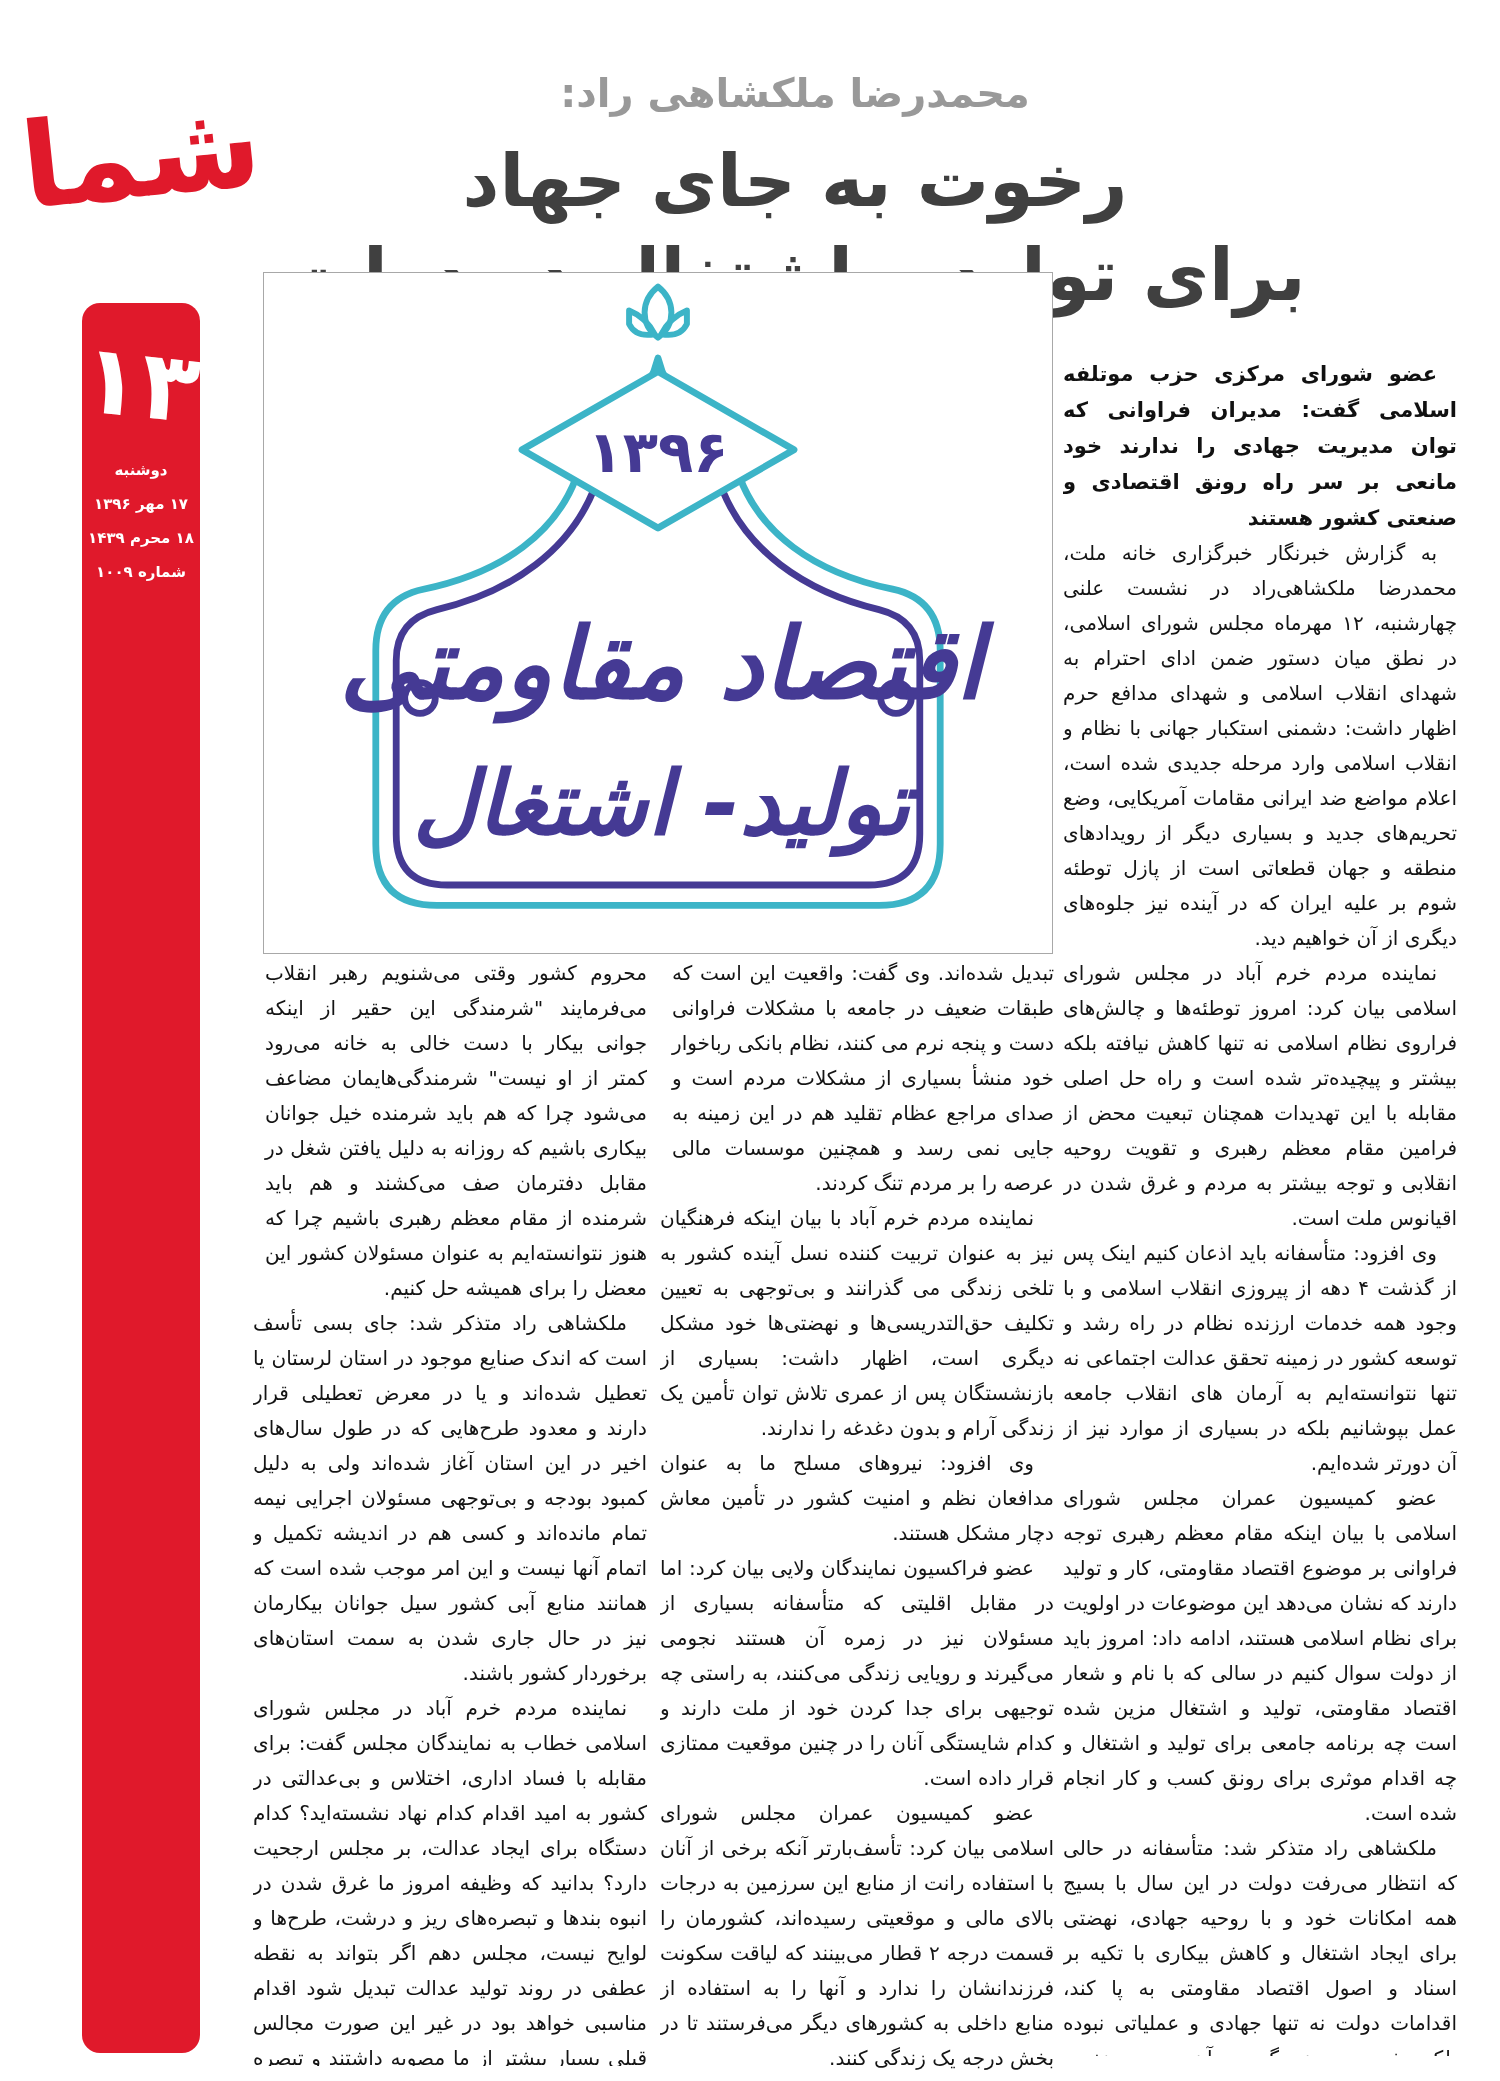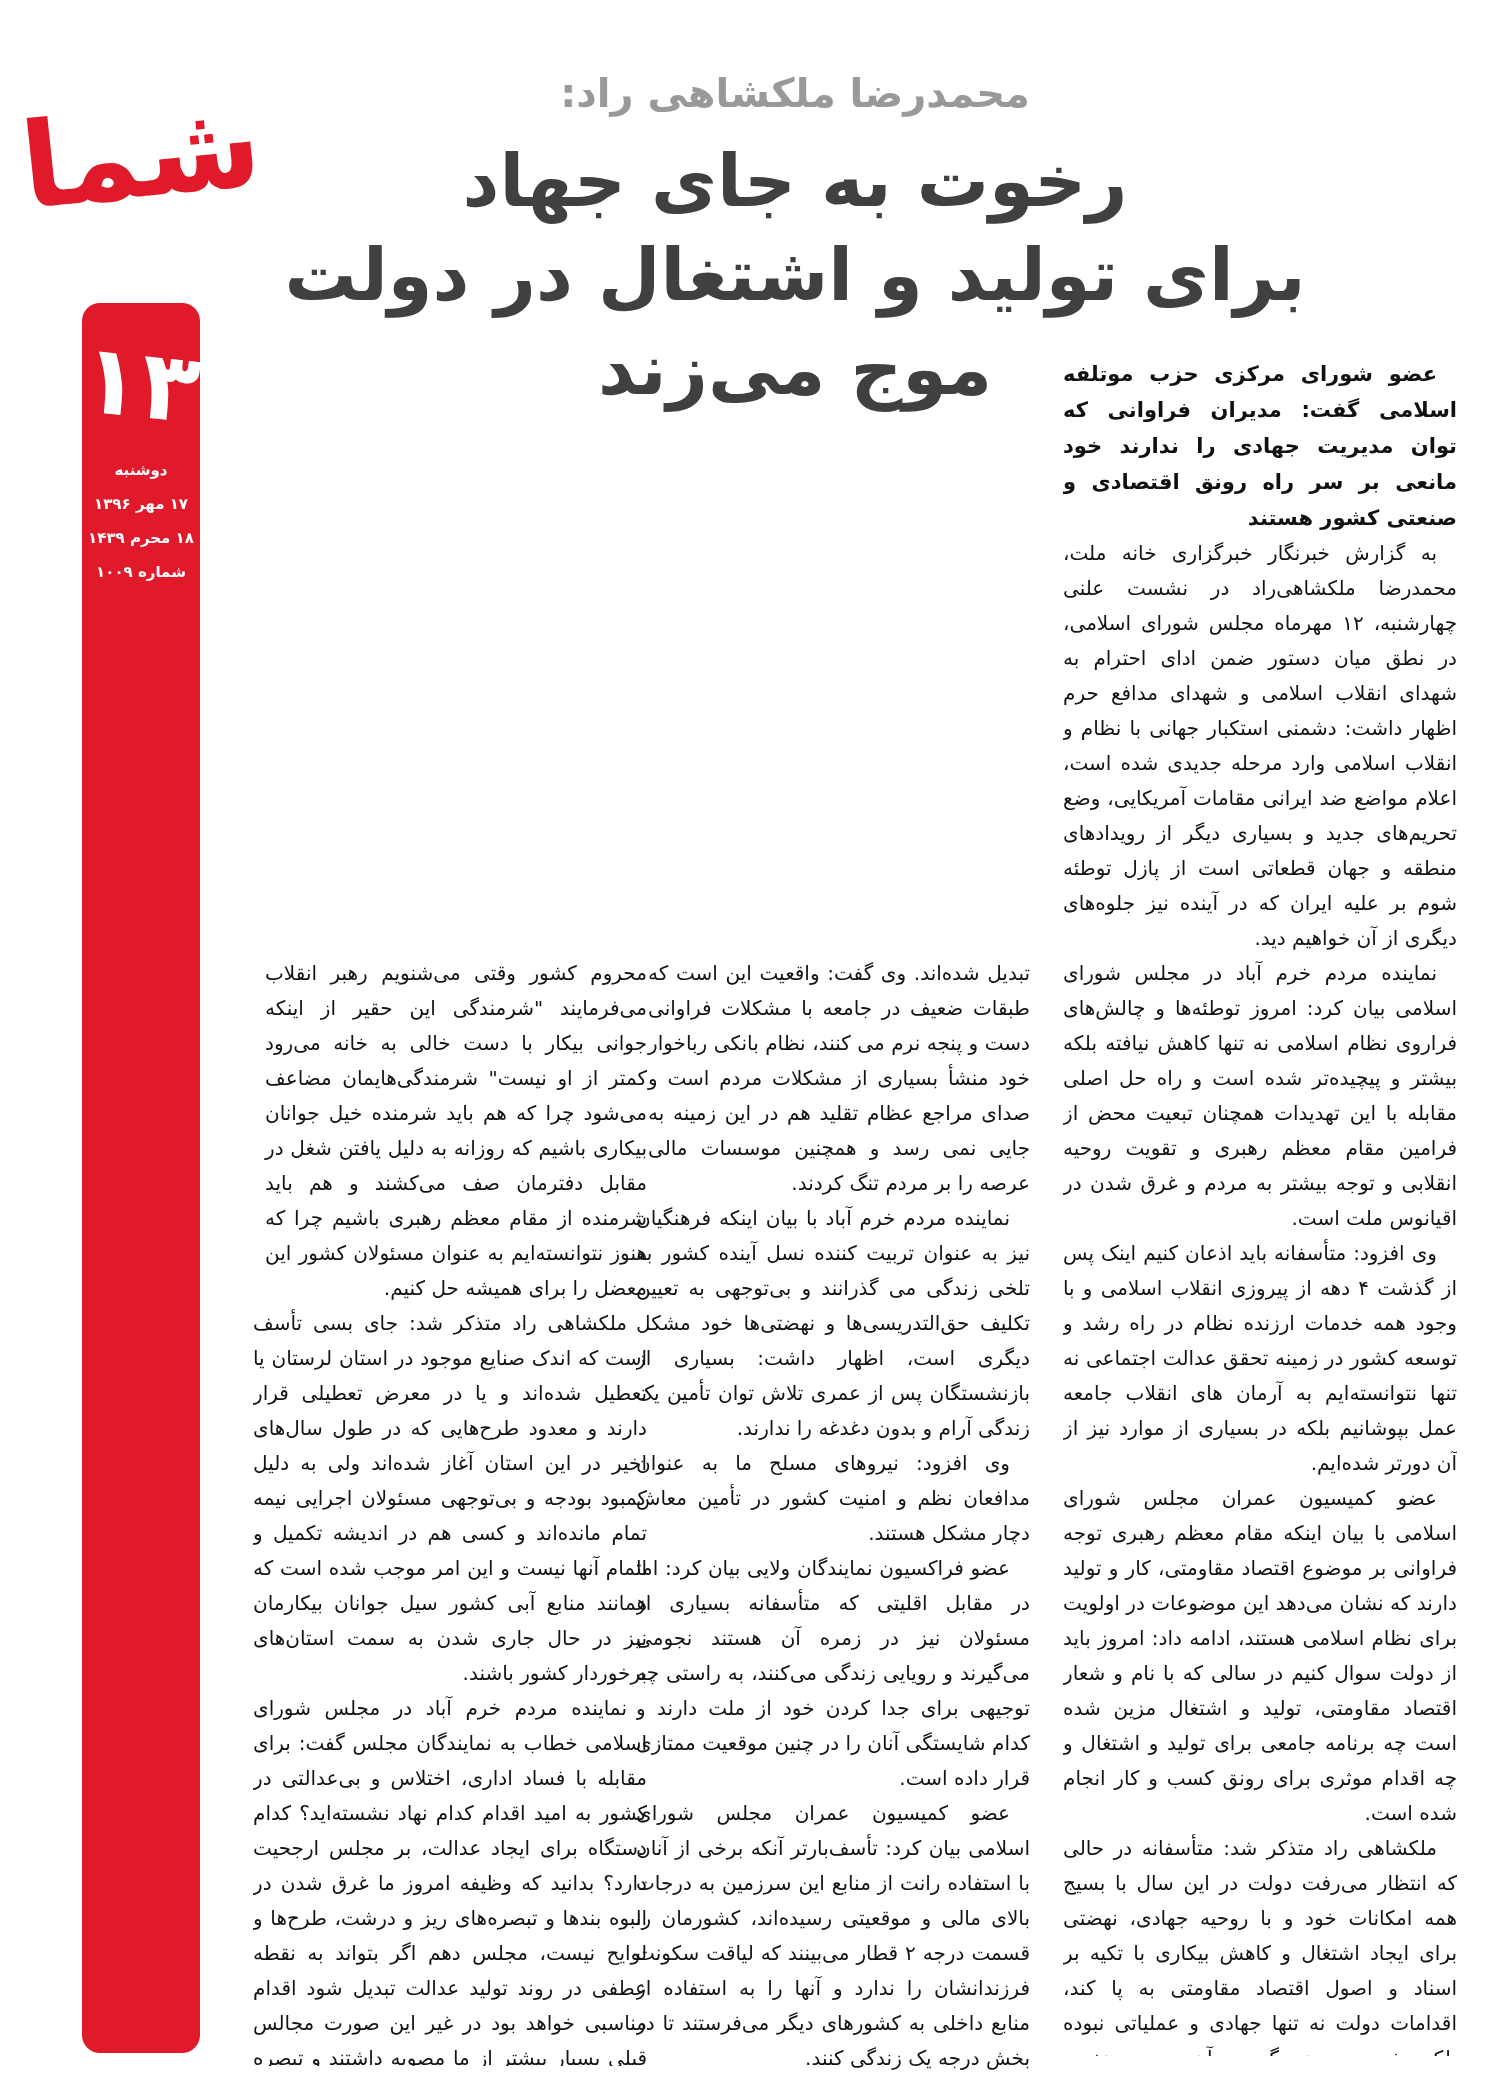--- a/index.html
+++ b/index.html
@@ -63,21 +63,21 @@
     font-size:20px;line-height:35px;text-align:justify;color:#141414;
     overflow:hidden;
   }
   .col p{margin:0;text-indent:20px;}
   .col.cont p:first-child{text-indent:0;margin-left:12px;}
   .lead{
     font-weight:bold;font-size:21px;line-height:36px;
     margin:0 0 2px 0;text-indent:20px;text-align:justify;color:#111111;
   }
   .col-right{left:1063px;top:356px;height:1700px;}
-  .col-middle{left:636px;top:956px;height:1125px;}
+  .col-middle{left:660px;top:956px;height:1125px;}
   .col-left{left:253px;top:956px;height:1110px;}
 </style>
 </head>
 <body>
 
 <div class="page">
 
   <div class="nameplate">
     <span>شما</span>
   </div>
@@ -89,20 +89,49 @@
     <div class="side-line">۱۸ محرم ۱۴۳۹</div>
     <div class="side-line">شماره ۱۰۰۹</div>
   </div>
 
   <div class="header">
     <p class="kicker">محمدرضا ملکشاهی راد:</p>
     <h1 class="headline">رخوت به جای جهاد</h1>
     <h1 class="headline">برای تولید و اشتغال در دولت موج می‌زند</h1>
   </div>
 
+  <div class="emblem-box">
+    <svg viewBox="0 0 420 400" preserveAspectRatio="xMidYMid meet">
+
+      <path d="M 80 372 Q 44 372 44 336 L 44 222 Q 44 192 72 186
+               C 120 176 150 152 162 120 C 170 98 186 86 196 76
+               Q 206 66 210 50 Q 214 66 224 76 C 234 86 250 98 258 120
+               C 270 152 300 176 348 186 Q 376 192 376 222 L 376 336
+               Q 376 372 340 372 Z" fill="none" stroke="#3cb4c7" stroke-width="4" stroke-linejoin="round"></path>
+
+      <path d="M 86 360 Q 56 360 56 330 L 56 228 Q 56 204 80 198
+               C 126 187 158 162 172 128 C 180 108 192 96 202 86
+               Q 208 80 210 70 Q 212 80 218 86 C 228 96 240 108 248 128
+               C 262 162 294 187 340 198 Q 364 204 364 228 L 364 330
+               Q 364 360 334 360 Z" fill="none" stroke="#453a94" stroke-width="4" stroke-linejoin="round"></path>
+
+      <path d="M 210 8 C 200 16 199 30 210 38 C 221 30 220 16 210 8 Z
+               M 193 22 Q 203 26 208 36 Q 197 38 193 30 Z
+               M 227 22 Q 217 26 212 36 Q 223 38 227 30 Z" fill="#ffffff" stroke="#3cb4c7" stroke-width="3.5" stroke-linejoin="round"></path>
+
+      <path d="M 210 58 L 290 104 L 210 150 L 130 104 Z" fill="#ffffff" stroke="#3cb4c7" stroke-width="4" stroke-linejoin="round"></path>
+      <text x="210" y="117" text-anchor="middle" class="emblem-year">۱۳۹۶</text>
+
+      <circle cx="70" cy="250" r="9" fill="#ffffff" stroke="#453a94" stroke-width="4"></circle>
+      <circle cx="350" cy="250" r="9" fill="#ffffff" stroke="#453a94" stroke-width="4"></circle>
+
+      <text x="212" y="250" text-anchor="middle" class="emblem-word1">اقتصاد مقاومتی</text>
+      <text x="212" y="330" text-anchor="middle" class="emblem-word2">تولید- اشتغال</text>
+    </svg>
+  </div>
 
   <div class="col col-right">
     <p class="lead">عضو شورای مرکزی حزب موتلفه اسلامی گفت: مدیران فراوانی که توان مدیریت جهادی را ندارند خود مانعی بر سر راه رونق اقتصادی و صنعتی کشور هستند</p>
     <div>
         <p>به گزارش خبرنگار خبرگزاری خانه ملت، محمدرضا ملکشاهی‌راد در نشست علنی چهارشنبه، ۱۲ مهرماه مجلس شورای اسلامی، در نطق میان دستور ضمن ادای احترام به شهدای انقلاب اسلامی و شهدای مدافع حرم اظهار داشت: دشمنی استکبار جهانی با نظام و انقلاب اسلامی وارد مرحله جدیدی شده است، اعلام مواضع ضد ایرانی مقامات آمریکایی، وضع تحریم‌های جدید و بسیاری دیگر از رویدادهای منطقه و جهان قطعاتی است از پازل توطئه شوم بر علیه ایران که در آینده نیز جلوه‌های دیگری از آن خواهیم دید.</p>
         <p>نماینده مردم خرم آباد در مجلس شورای اسلامی بیان کرد: امروز توطئه‌ها و چالش‌های فراروی نظام اسلامی نه تنها کاهش نیافته بلکه بیشتر و پیچیده‌تر شده است و راه حل اصلی مقابله با این تهدیدات همچنان تبعیت محض از فرامین مقام معظم رهبری و تقویت روحیه انقلابی و توجه بیشتر به مردم و غرق شدن در اقیانوس ملت است.</p>
         <p>وی افزود: متأسفانه باید اذعان کنیم اینک پس از گذشت ۴ دهه از پیروزی انقلاب اسلامی و با وجود همه خدمات ارزنده نظام در راه رشد و توسعه کشور در زمینه تحقق عدالت اجتماعی نه تنها نتوانسته‌ایم به آرمان های انقلاب جامعه عمل بپوشانیم بلکه در بسیاری از موارد نیز از آن دورتر شده‌ایم.</p>
         <p>عضو کمیسیون عمران مجلس شورای اسلامی با بیان اینکه مقام معظم رهبری توجه فراوانی بر موضوع اقتصاد مقاومتی، کار و تولید دارند که نشان می‌دهد این موضوعات در اولویت برای نظام اسلامی هستند، ادامه داد: امروز باید از دولت سوال کنیم در سالی که با نام و شعار اقتصاد مقاومتی، تولید و اشتغال مزین شده است چه برنامه جامعی برای تولید و اشتغال و چه اقدام موثری برای رونق کسب و کار انجام شده است.</p>
         <p>ملکشاهی راد متذکر شد: متأسفانه در حالی که انتظار می‌رفت دولت در این سال با بسیج همه امکانات خود و با روحیه جهادی، نهضتی برای ایجاد اشتغال و کاهش بیکاری با تکیه بر اسناد و اصول اقتصاد مقاومتی به پا کند، اقدامات دولت نه تنها جهادی و عملیاتی نبوده بلکه رخوت و روزمرگی در آن موج می‌زند و حقیقت این است که امروز برخی مدیران ناکارآمد که توان مدیریت جهادی را ندارند خود مانعی بر سر راه رونق اقتصادی و صنعتی کشور</p>
       </div>

